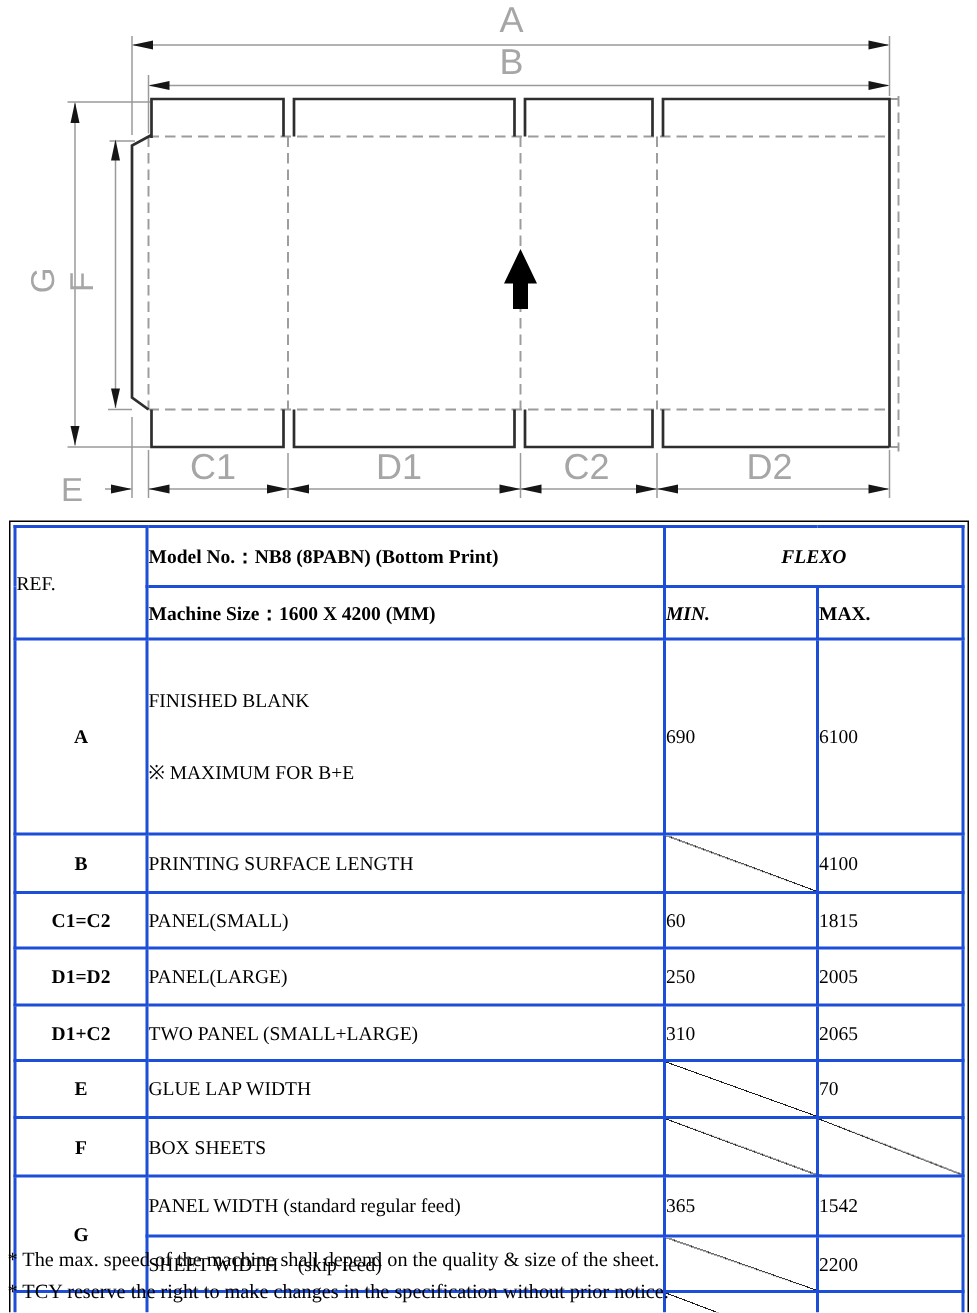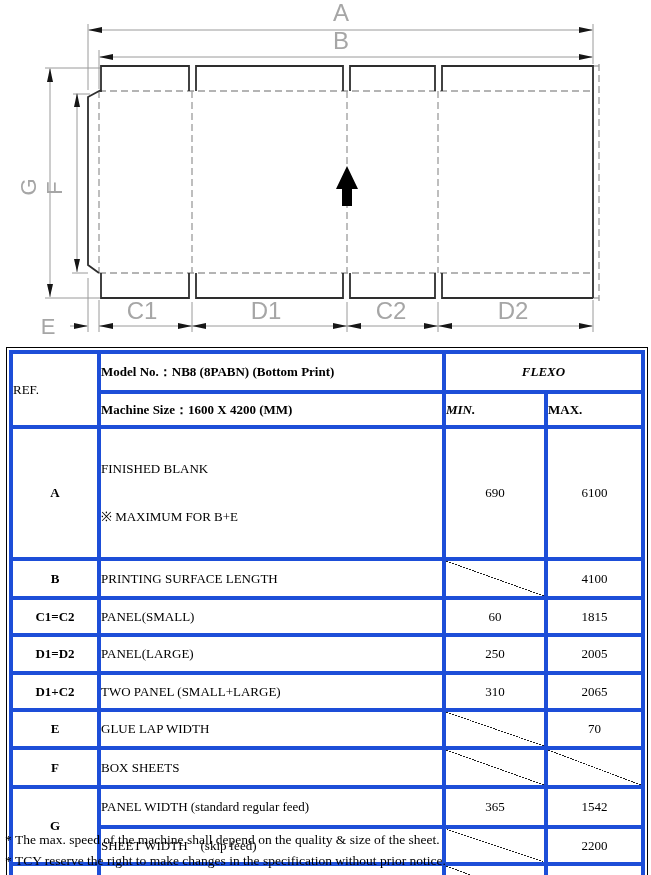--- a/index.html
+++ b/index.html
@@ -6,29 +6,29 @@
   .stage{position:relative;width:651px;height:875px;background:#ffffff;overflow:hidden;
          font-family:"Liberation Serif",serif;color:#000;}
   svg.diagram{position:absolute;left:0;top:0;}
   .thin line{stroke:#9a9a9a;stroke-width:1;}
   .dash line{stroke:#9c9c9c;stroke-width:1.3;stroke-dasharray:7 4;}
   .outline path{stroke:#2e2e2e;stroke-width:1.8;fill:none;stroke-linejoin:miter;}
   .cad{fill:#a6a6a6;font-family:"Liberation Sans",sans-serif;font-size:24px;}
   .cad2{fill:#a6a6a6;font-family:"Liberation Sans",sans-serif;font-size:22px;}
   .tblwrap{position:absolute;left:6px;top:347px;border:1px solid #000;padding:2px;background:#fff;}
   table.spec{border-collapse:collapse;table-layout:fixed;border:2px solid #000;}
-  table.spec td{border:4px solid #1d4ed8;font-size:13px;padding:0 0 0 0;vertical-align:middle;overflow:hidden;}
+  table.spec td{border:2px solid #1d4ed8;font-size:13px;padding:0 0 0 0;vertical-align:middle;overflow:hidden;}
   .c{text-align:left;}
   .refc{font-weight:bold;text-align:center;}
   .desc{text-align:left;padding-left:4px;white-space:pre-wrap;}
   .hb{font-weight:bold;font-size:13.5px;}
   .flexo{font-style:italic;font-weight:bold;font-size:14px;text-align:center;}
   .minh{font-style:italic;font-weight:bold;font-size:13.5px;}
   .maxh{font-weight:bold;font-size:13.5px;text-align:left;}
-  .val{text-align:center;}
+  .val{text-align:left;}
   .na{background-image:linear-gradient(to right top,
        transparent 49.5%, #1c1c1c 49.5%, #1c1c1c 50.5%, transparent 50.5%);}
   .noteline{line-height:16px;}
   .notes{position:absolute;left:5px;top:829px;font-size:13.5px;line-height:21px;}
   .notes div{margin:0;}
 </style>
 </head>
 <body>
 
 <div class="stage">

